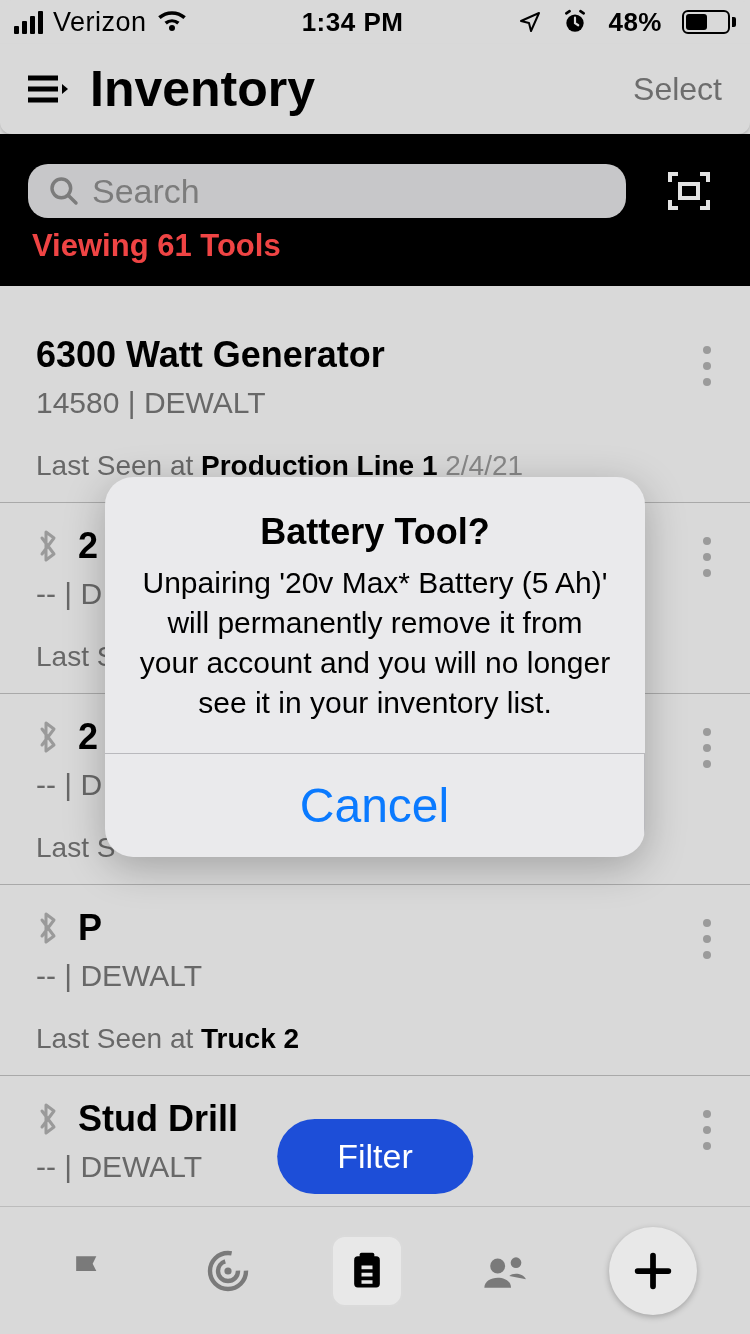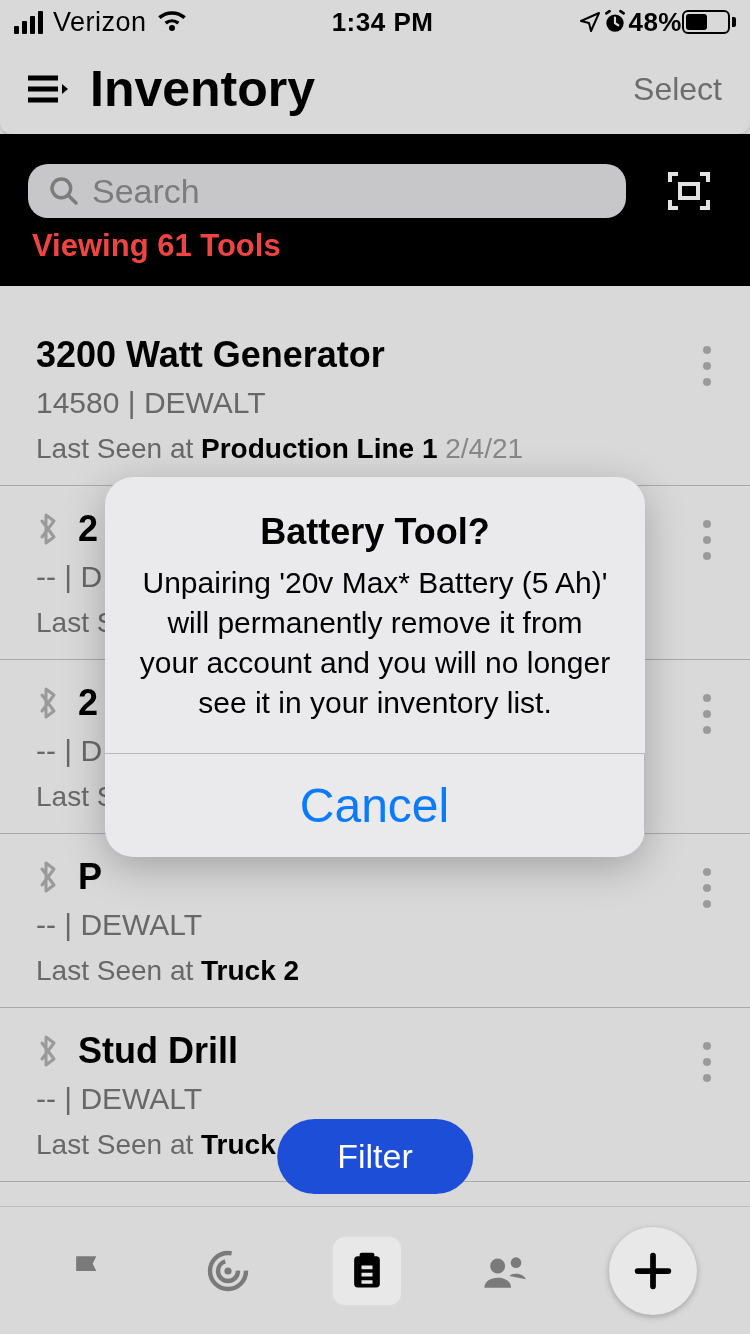--- a/index.html
+++ b/index.html
@@ -2,21 +2,21 @@
 <html><head>
 <meta charset="utf-8">
 <style>
   * { box-sizing: border-box; margin: 0; padding: 0; }
   html, body { width: 750px; height: 1334px; overflow: hidden; font-family: -apple-system, "Helvetica Neue", Arial, sans-serif; background: #d9d9d9; color: #000; }
   .screen { position: relative; width: 750px; height: 1334px; background: #d9d9d9; border-radius: 11px; }
 
   
   .status-bar { position: absolute; top: 0; left: 0; right: 0; height: 44px; display: flex; align-items: center; justify-content: space-between; padding: 0 14px; font-size: 26px; font-weight: 600; letter-spacing: 0.5px; }
   .status-left { display: flex; align-items: center; gap: 10px; }
-  .status-right { display: flex; align-items: center; gap: 0; }
+  .status-right { display: flex; align-items: center; gap: 20px; }
   .signal-bars { display: flex; align-items: flex-end; gap: 3px; }
   .signal-bars span { width: 5px; background: #000; border-radius: 1px; }
   .signal-bars span:nth-child(1){height:8px;} .signal-bars span:nth-child(2){height:13px;}
   .signal-bars span:nth-child(3){height:18px;} .signal-bars span:nth-child(4){height:23px;}
   .carrier { font-size: 27px; font-weight: 400; }
   .wifi-icon svg, .loc-icon svg, .alarm-icon svg { display:block; }
   .battery { display:flex; align-items:center; gap:2px; }
   .battery-body { width:48px; height:24px; border:2.5px solid #000; border-radius:6px; position:relative; }
   .battery-fill { position:absolute; left:2px; top:2px; bottom:2px; width:48%; background:#000; border-radius:3px; }
   .battery-tip { width:4px; height:10px; background:#000; border-radius:0 2px 2px 0; }
@@ -37,21 +37,21 @@
   .scan-icon { width:46px; height:46px; }
   .viewing { margin-top:10px; color:#ef4444; font-size:31px; font-weight:700; padding-left:4px; }
 
   
   .list { position:absolute; top:312px; left:0; right:0; bottom:128px; overflow:hidden; }
   .row { background:#d9d9d9; border-bottom:1.5px solid #a9a9a9; padding:22px 28px 20px 36px; position:relative; }
   .row-head { display:flex; align-items:center; gap:18px; }
   .bt-icon { width:24px; height:36px; color:#8b8b8b; }
   .row-title { font-size:36px; font-weight:800; }
   .row-sub { margin-top:10px; font-size:30px; color:#686868; }
-  .row-seen { margin-top:13px; font-size:28px; color:#686868; }
+  .row-seen { margin-top:30px; font-size:28px; color:#686868; }
   .row-seen .loc { color:#000; font-weight:700; }
   .row-seen .date { color:#888; }
   .kebab { position:absolute; right:28px; top:24px; width:30px; height:60px; display:flex; flex-direction:column; align-items:center; justify-content:center; gap:8px; }
   .kebab span { width:8px; height:8px; border-radius:50%; background:#9b9b9b; }
   .row.first .row-title { margin-left:0; }
   .row.first .row-head { gap:0; }
 
   
   .filter-pill { position:absolute; left:50%; transform:translateX(-50%); bottom:140px; background:#1d4ed8; color:#fff; font-size:34px; font-weight:500; padding:18px 60px; border-radius:60px; z-index:6; }
 
@@ -143,21 +143,21 @@
           </svg>
       </span>
     </div>
     <div class="viewing">Viewing 61 Tools</div>
   </div>
 
   <div class="list">
 
     <div class="row first">
       <div class="row-head">
-        <span class="row-title">3200 Watt Generator</span>
+        <span class="row-title">6300 Watt Generator</span>
       </div>
       <div class="row-sub">14580 | DEWALT</div>
       <div class="row-seen">
         <span>Last Seen at </span><span class="loc">Production Line 1</span><span class="date"> 2/4/21</span>
       </div>
       <div class="kebab">
           <span></span>
           <span></span>
           <span></span>
         </div>

